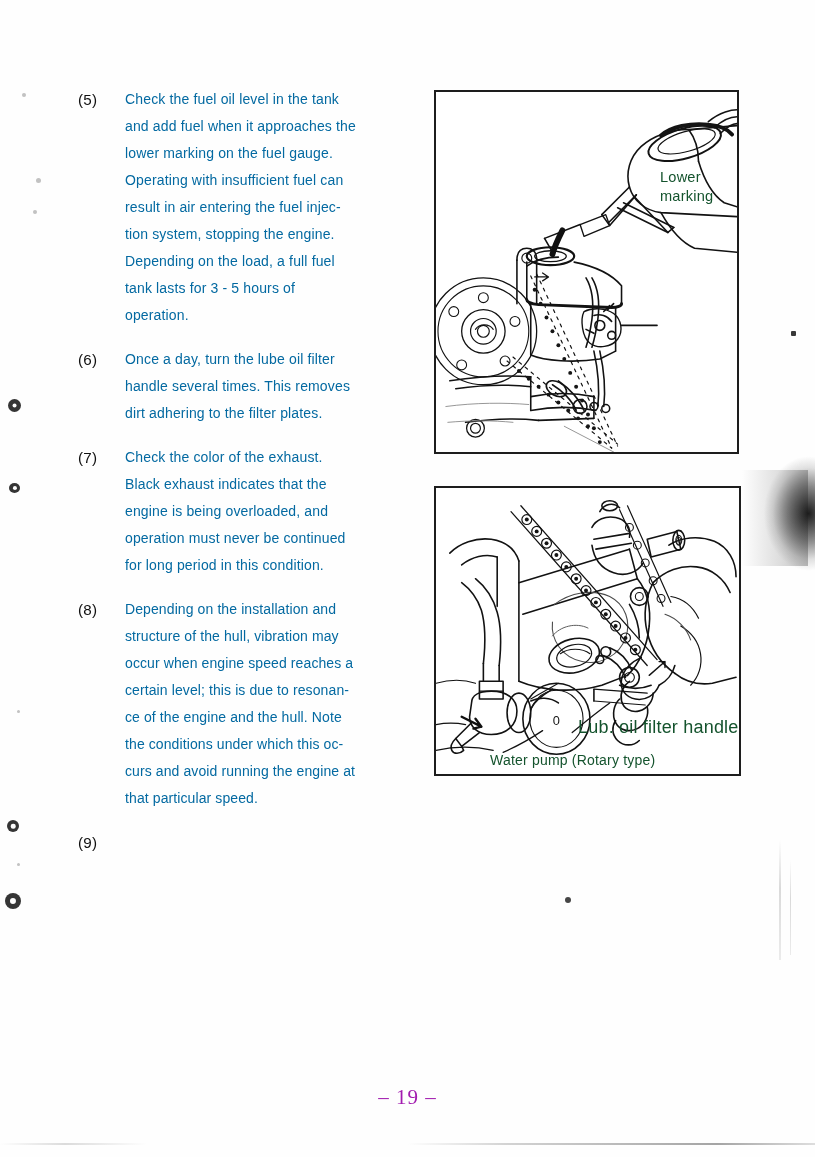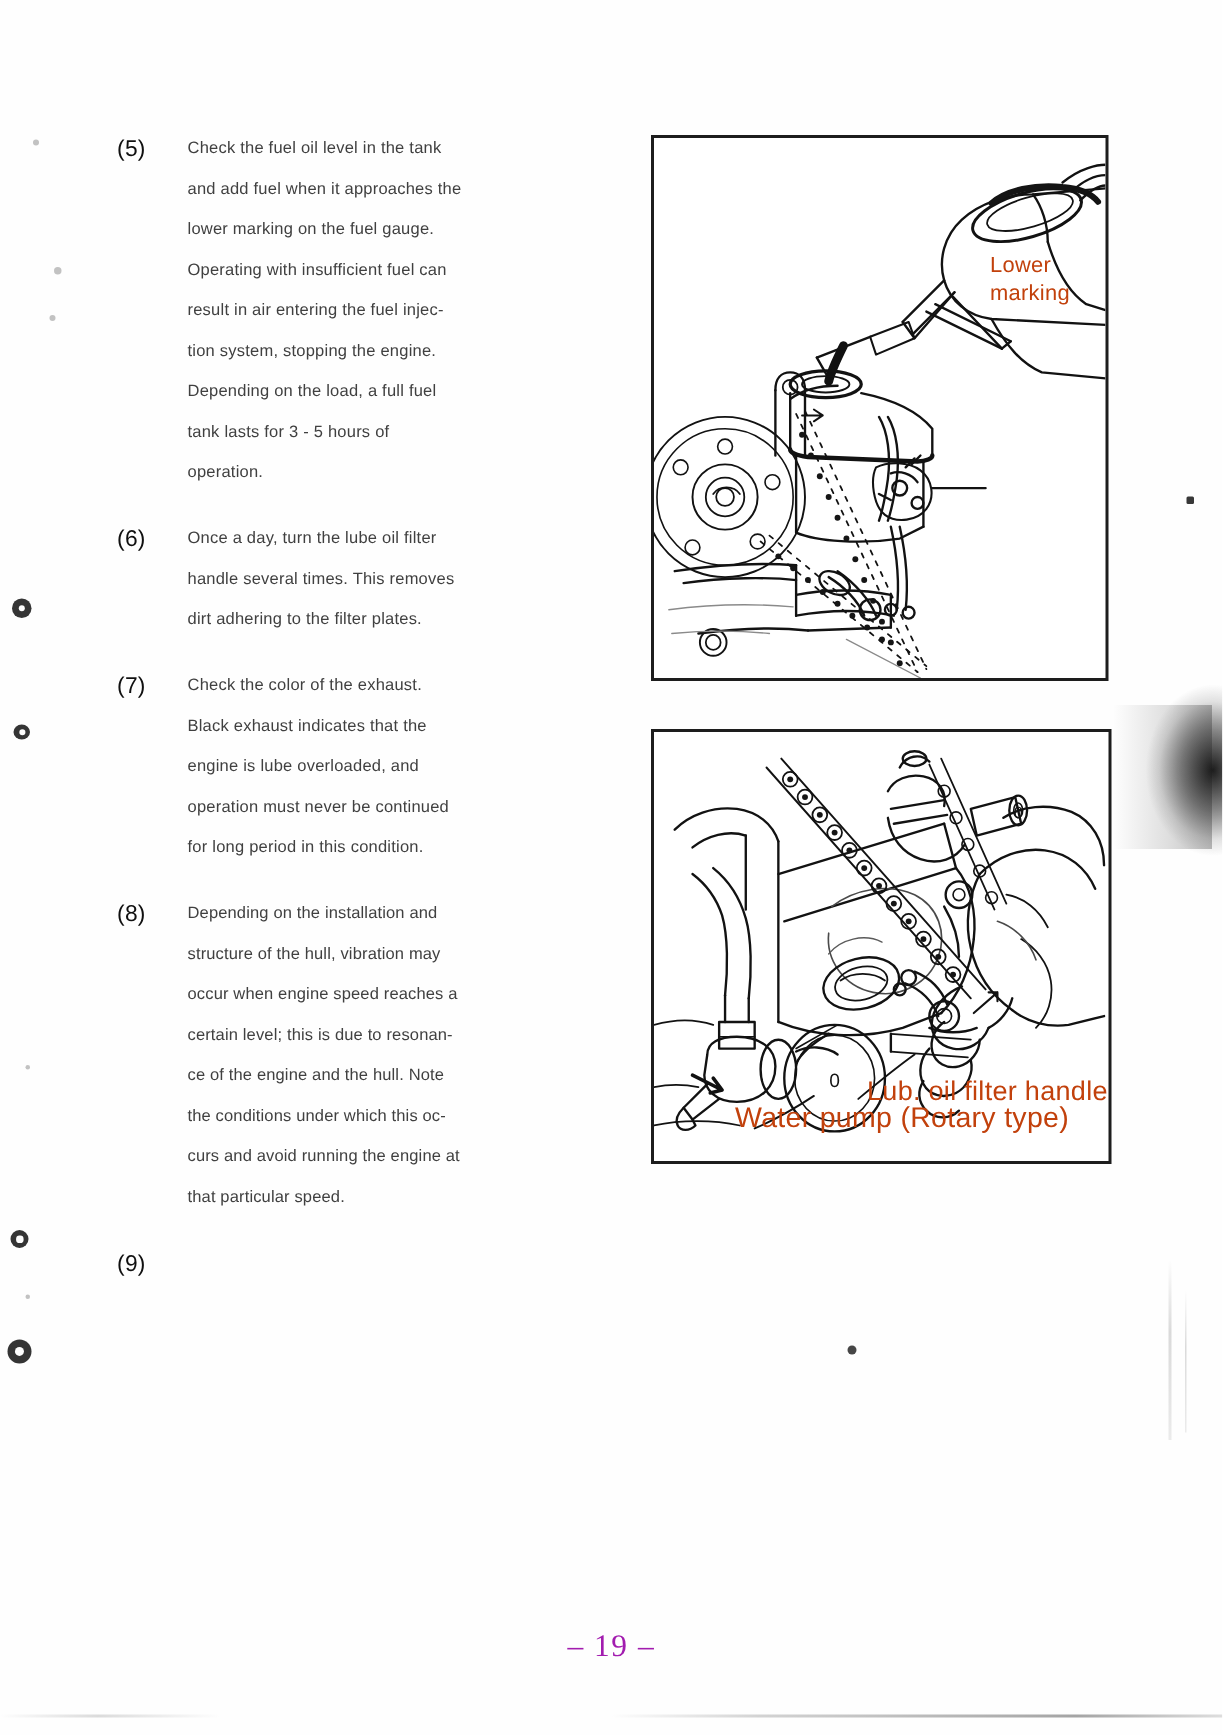--- a/index.html
+++ b/index.html
@@ -85,23 +85,23 @@
     left: 0;
     top: 0;
     width: 42px;
     font-size: 15.2px;
     line-height: 27px;
     color: #101010;
     letter-spacing: 0.2px;
   }
   .para-body {
     margin-left: 47px;
-    font-size: 11px;
+    font-size: 14px;
     line-height: 27px;
-    color: #404040;
+    color: #0369a1;
     letter-spacing: 0.15px;
     white-space: pre-line;
   }
   .para-body.tight {
     letter-spacing: 0.1px;
   }
 
   
   .figure-box {
     position: absolute;
@@ -116,27 +116,27 @@
   .fig-svg {
     position: absolute;
     left: 0; top: 0;
     width: 100%;
     height: 100%;
   }
   .fig-label {
     position: absolute;
     font-size: 14.6px;
     line-height: 19px;
-    color: #c2410c;
+    color: #14532d;
     letter-spacing: 0.2px;
     white-space: pre-line;
   }
   #label-lower-marking { left: 224px; top: 76px; }
   #label-filter-handle { left: 142px; top: 230px; font-size: 18px; }
-  #label-water-pump    { left: 54px;  top: 248px; font-size: 19px; }
+  #label-water-pump    { left: 54px;  top: 263px; font-size: 14px; }
 
   
   #page-number {
     position: absolute;
     left: 0;
     top: 1085px;
     width: 815px;
     text-align: center;
     font-family: "Liberation Serif", serif;
     font-size: 21px;
@@ -187,21 +187,21 @@
       <div class="para-num">(6)</div>
       <div class="para-body">Once a day, turn the lube oil filter
 handle several times.  This removes
 dirt adhering to the filter plates.</div>
     </div>
 
     <div class="para">
       <div class="para-num">(7)</div>
       <div class="para-body">Check the color of the exhaust.
 Black exhaust indicates that the
-engine is lube overloaded, and
+engine is being overloaded, and
 operation must never be continued
 for long period in this condition.</div>
     </div>
 
     <div class="para">
       <div class="para-num">(8)</div>
       <div class="para-body tight">Depending on the installation and
 structure of the hull, vibration may
 occur when engine speed reaches a
 certain level; this is due to resonan-

